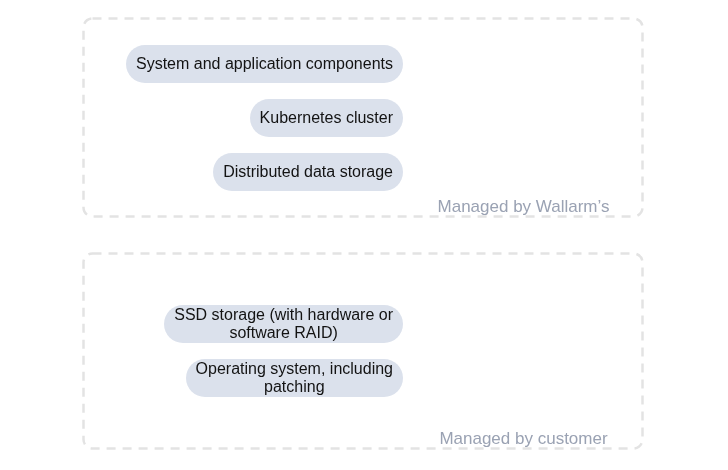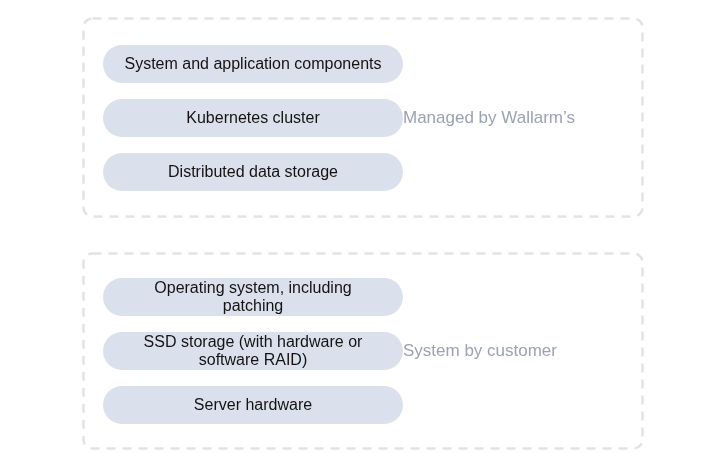--- a/index.html
+++ b/index.html
@@ -33,20 +33,21 @@
   }
   .pills {
     position: relative;
     margin-left: 21px;
     width: 300px;
     display: flex;
     flex-direction: column;
     justify-content: center;
     gap: 16px;
     z-index: 1;
+    align-items: flex-end;
   }
   .pill {
     background: var(--pill-bg, #dbe1ec);
     border-radius: 19px;
     min-height: 38px;
     box-sizing: border-box;
     padding: 1px 10px;
     display: flex;
     flex-direction: column;
     align-items: center;
@@ -54,22 +55,22 @@
     text-align: center;
     font-size: 16px;
     line-height: 18px;
     color: var(--pill-text, #131313);
   }
   .pill-line { display: block; }
   .side-label {
     position: relative;
     flex: 1;
     display: flex;
-    flex-direction: column;
-    align-items: flex-start;
+    flex-direction: row;
+    align-items: flex-end;
     justify-content: center;
     text-align: center;
     color: var(--label-text, #9aa2b3);
     font-size: 17px;
     line-height: 22px;
     z-index: 1;
   }
   .label-line { display: block; }
 </style>
 </head>
@@ -96,29 +97,26 @@
       <span class="label-line">Managed by Wallarm’s</span>
     </div>
   </section>
 
   <section class="group group-bottom">
     <svg class="border-svg" viewBox="0 0 562 198" preserveAspectRatio="none">
       <rect x="1.5" y="1.5" width="559" height="195" rx="9" ry="9" fill="none" stroke="currentColor" stroke-width="2.5" stroke-dasharray="9 7"></rect>
     </svg>
     <div class="pills">
       <div class="pill">
-        <span class="pill-line">Operating system, including</span>
-        <span class="pill-line">patching</span>
-      </div>
-      <div class="pill">
         <span class="pill-line">SSD storage (with hardware or</span>
         <span class="pill-line">software RAID)</span>
       </div>
       <div class="pill">
-        <span class="pill-line">Server hardware</span>
+        <span class="pill-line">Operating system, including</span>
+        <span class="pill-line">patching</span>
       </div>
     </div>
     <div class="side-label">
-      <span class="label-line">System by customer</span>
+      <span class="label-line">Managed by customer</span>
     </div>
   </section>
 
 </div>
 
 </body></html>

